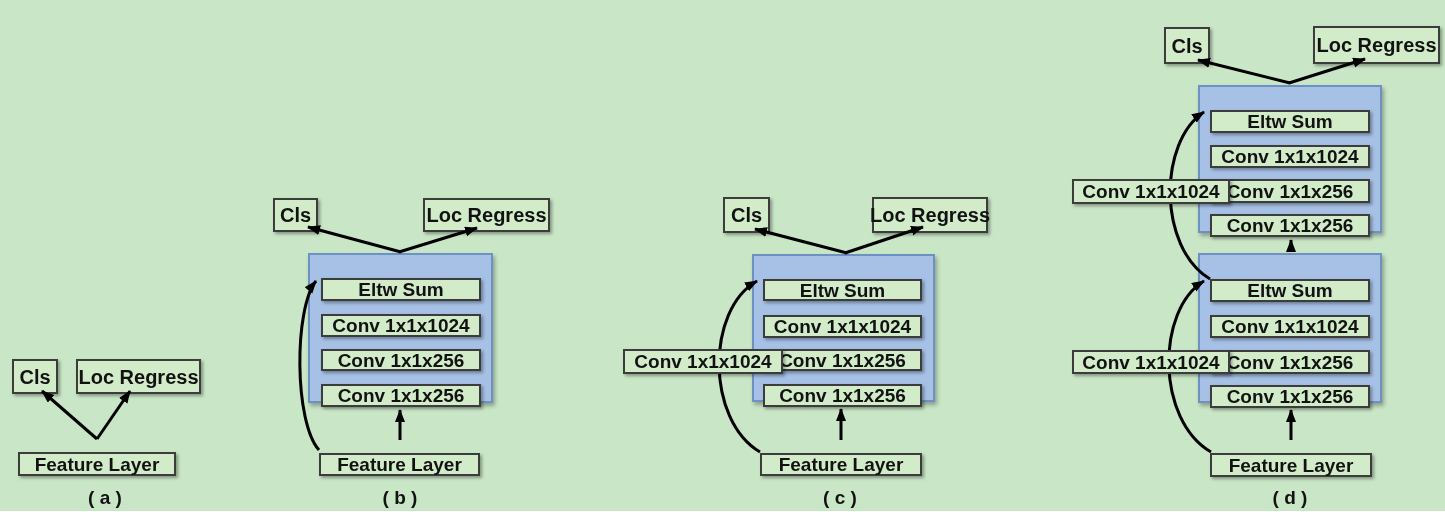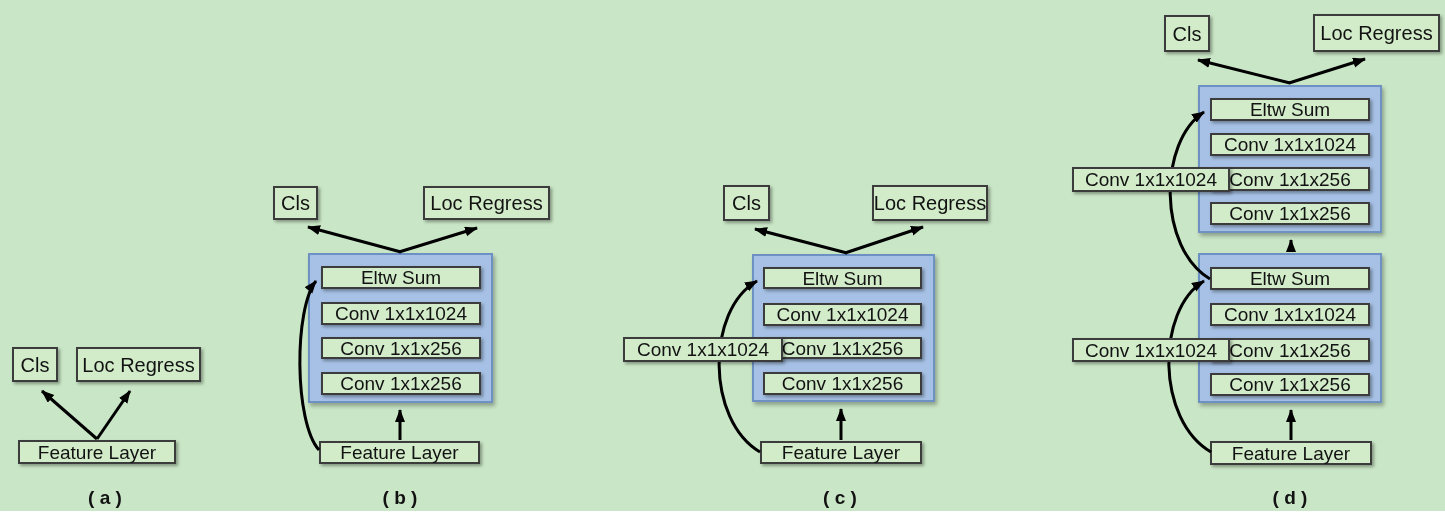--- a/index.html
+++ b/index.html
@@ -22,27 +22,28 @@
     font-family: "Liberation Sans", sans-serif;
   }
   .box {
     position: absolute;
     box-sizing: border-box;
     background: var(--box-fill);
     border: 2px solid var(--box-border);
     box-shadow: 2px 2px 3px rgba(0,0,0,0.35);
     color: var(--text);
     font-size: 19px;
-    font-weight: 400;
+    font-weight: 700;
     display: flex;
     align-items: center;
     justify-content: center;
     white-space: nowrap;
     z-index: 1;
     line-height: 1;
+    margin-top: 12px;
   }
   .box.tall { font-size: 20px; }
   .block {
     position: absolute;
     box-sizing: border-box;
     background: var(--block-fill);
     border: 2px solid var(--block-border);
     box-shadow: 2px 3px 4px rgba(0,0,0,0.30);
     z-index: 1;
   }

